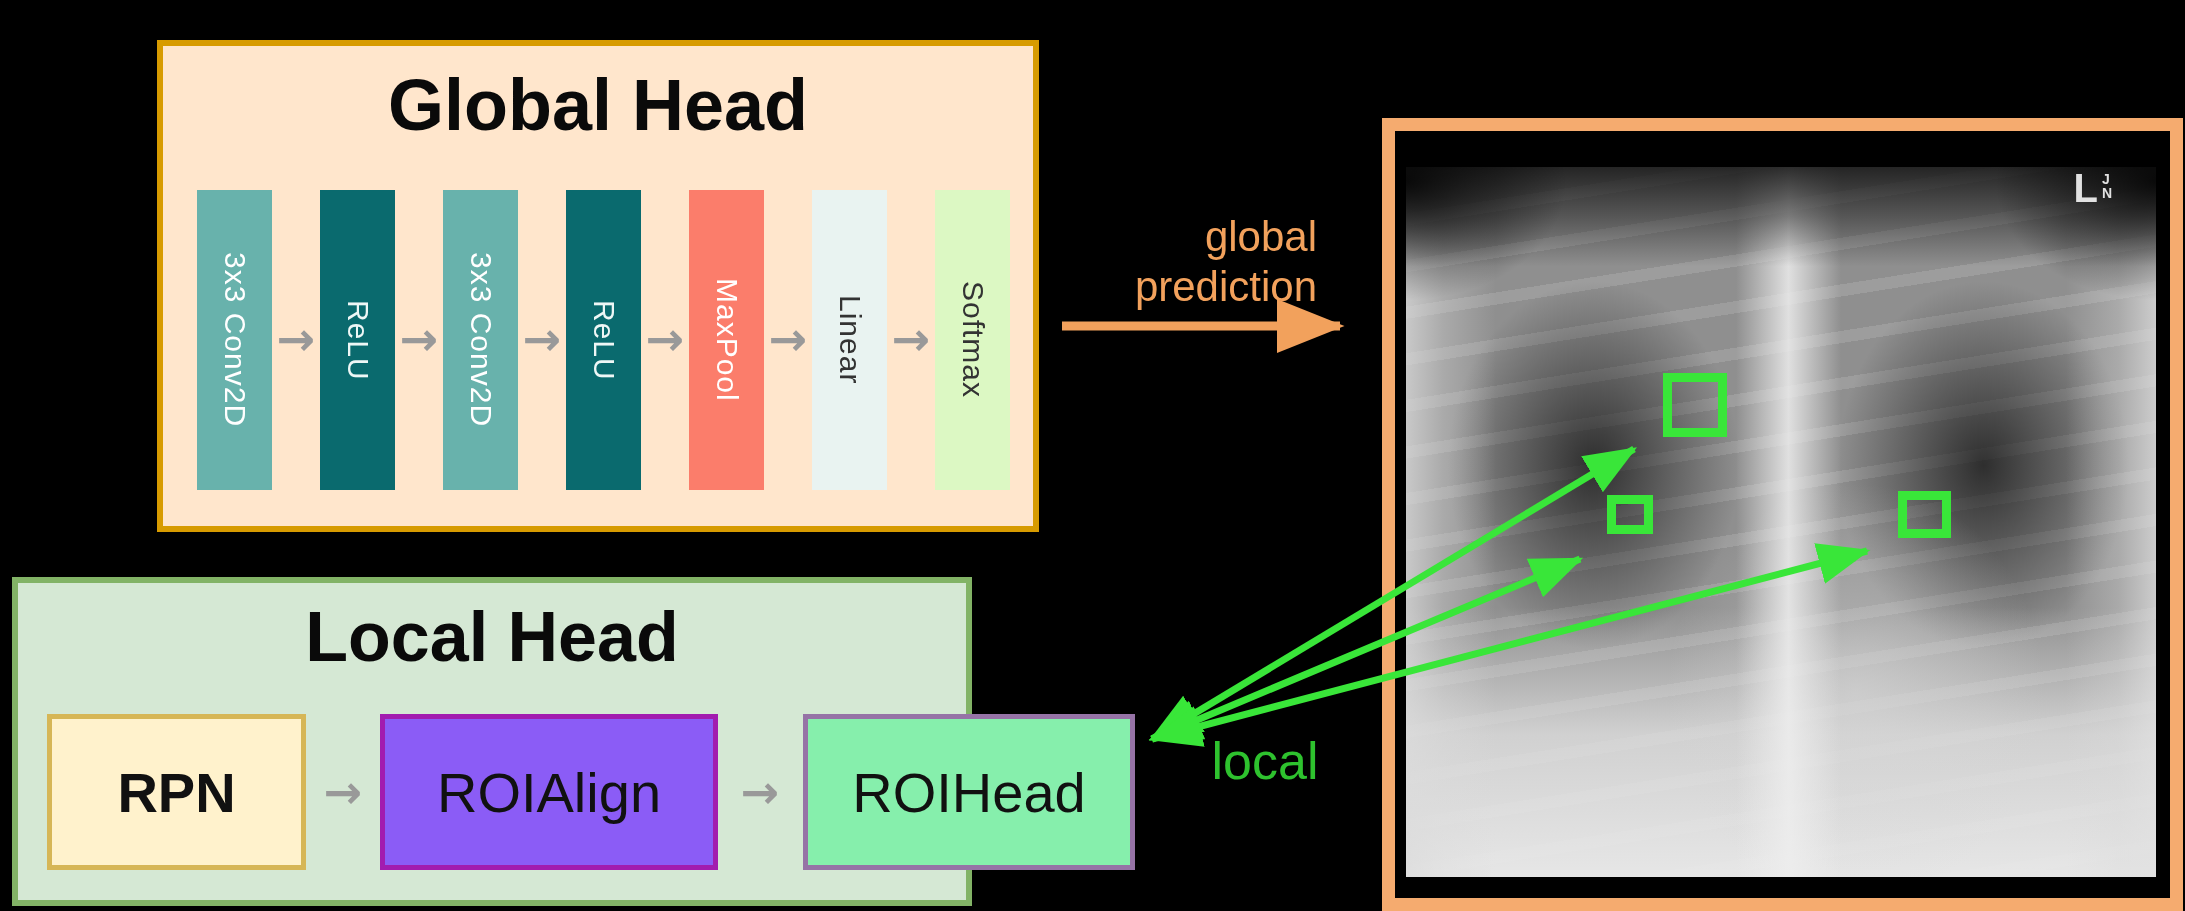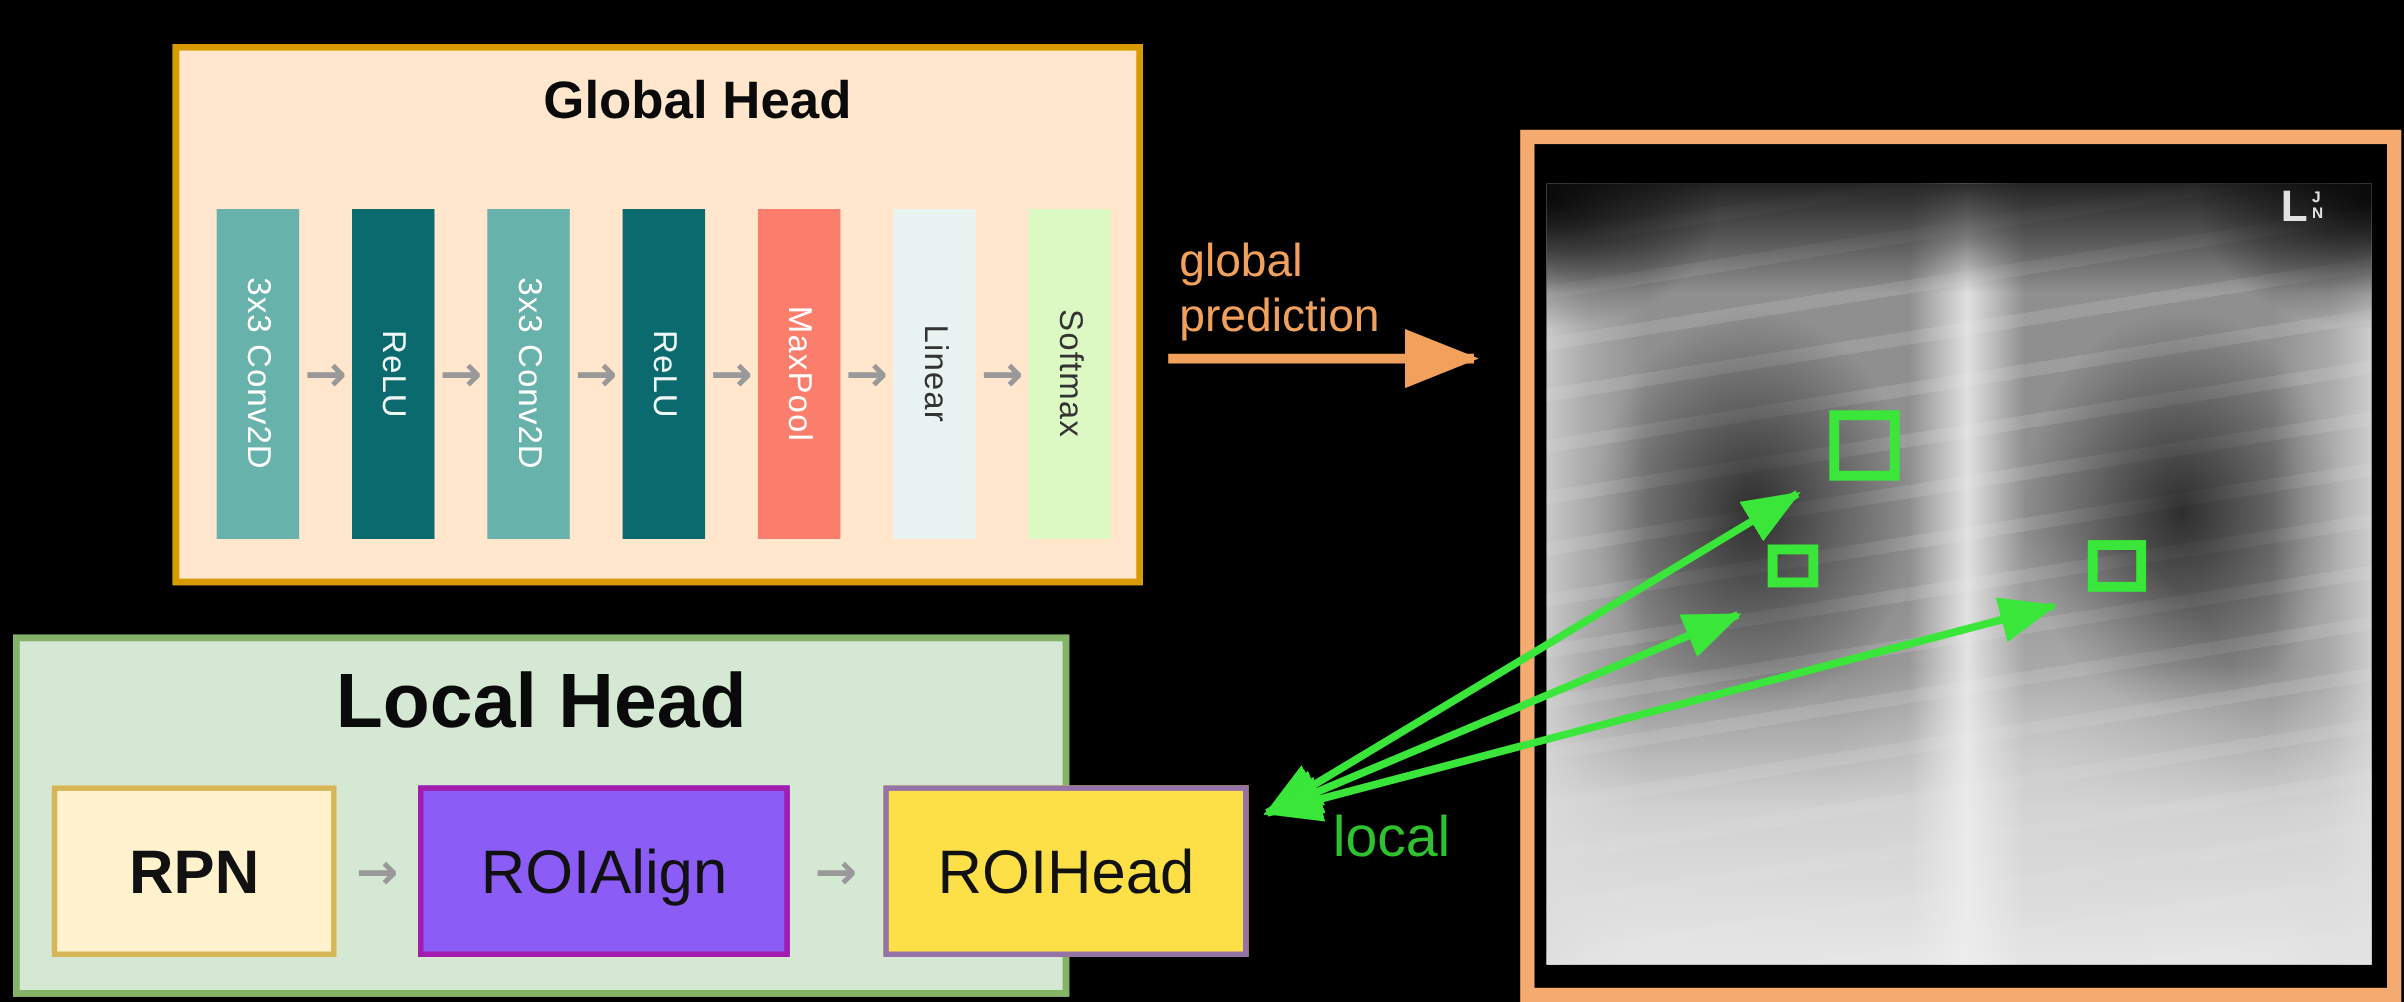--- a/index.html
+++ b/index.html
@@ -3,21 +3,21 @@
 <meta charset="utf-8">
 <style>
   html,body{margin:0;padding:0;background:#000;}
   #canvas{position:relative;width:2185px;height:911px;background:#000;overflow:hidden;
           font-family:"Liberation Sans",sans-serif;}
 
   
   #global-head{position:absolute;left:157px;top:40px;width:882px;height:492px;
     background:#ffe6cc;border:6px solid #d79b00;box-sizing:border-box;}
   #global-head .head-title{position:absolute;left:0;top:18px;width:100%;text-align:center;
-    font-size:48px;font-weight:bold;color:#0a0a0a;letter-spacing:0px;padding-left:36px;}
+    font-size:72px;font-weight:bold;color:#0a0a0a;letter-spacing:0px;}
   .layer-block{position:absolute;top:144px;width:75px;height:300px;display:flex;
     align-items:center;justify-content:center;}
   .layer-block .vlabel{writing-mode:vertical-rl;text-orientation:mixed;
     font-size:30px;letter-spacing:1px;white-space:nowrap;}
   .lb1{left:34px;background:#68b2ac;}  .lb1 .vlabel{color:#fff;}
   .lb2{left:157px;background:#0a6a6e;} .lb2 .vlabel{color:#eef7f6;}
   .lb3{left:280px;background:#68b2ac;} .lb3 .vlabel{color:#fff;}
   .lb4{left:403px;background:#0a6a6e;} .lb4 .vlabel{color:#eef7f6;}
   .lb5{left:526px;background:#fb7d6b;} .lb5 .vlabel{color:#fff;}
   .lb6{left:649px;background:#e9f3f1;} .lb6 .vlabel{color:#333;}
@@ -30,26 +30,26 @@
 
   
   #local-head{position:absolute;left:12px;top:577px;width:960px;height:329px;
     background:#d5e8d4;border:6px solid #82b366;box-sizing:border-box;padding-left:17px;}
   #local-head .head-title{position:absolute;left:0;top:14px;width:100%;text-align:center;
     font-size:70px;font-weight:bold;color:#0a0a0a;}
   .module-box{position:absolute;top:131px;height:156px;box-sizing:border-box;
     display:flex;align-items:center;justify-content:center;font-size:56px;color:#111;}
   #rpn-box{left:29px;width:259px;background:#fff2cc;border:5px solid #d6b656;font-weight:bold;}
   #roialign-box{left:362px;width:338px;background:#8b5cf6;border:5px solid #a21caf;}
-  #roihead-box{left:785px;width:332px;background:#fde047;border:5px solid #9673a6;}
+  #roihead-box{left:785px;width:332px;background:#86efac;border:5px solid #9673a6;}
   .la{top:209px;}
   .la1{left:325px;} .la2{left:742px;}
 
   
-  #global-pred-label{position:absolute;left:1072px;top:212px;width:245px;text-align:left;
+  #global-pred-label{position:absolute;left:1072px;top:212px;width:245px;text-align:right;
     color:#f2a15c;font-size:42px;line-height:50px;}
   #local-pred-label{position:absolute;left:1145px;top:736px;width:240px;text-align:center;
     color:#2ec22e;font-size:52px;line-height:50px;}
 
   
   #arrows{position:absolute;left:0;top:0;width:2185px;height:911px;pointer-events:none;}
 
   
   #xray-panel{position:absolute;left:1382px;top:118px;width:801px;height:793px;
     background:#000;border:13px solid #f5ab6f;box-sizing:border-box;}

